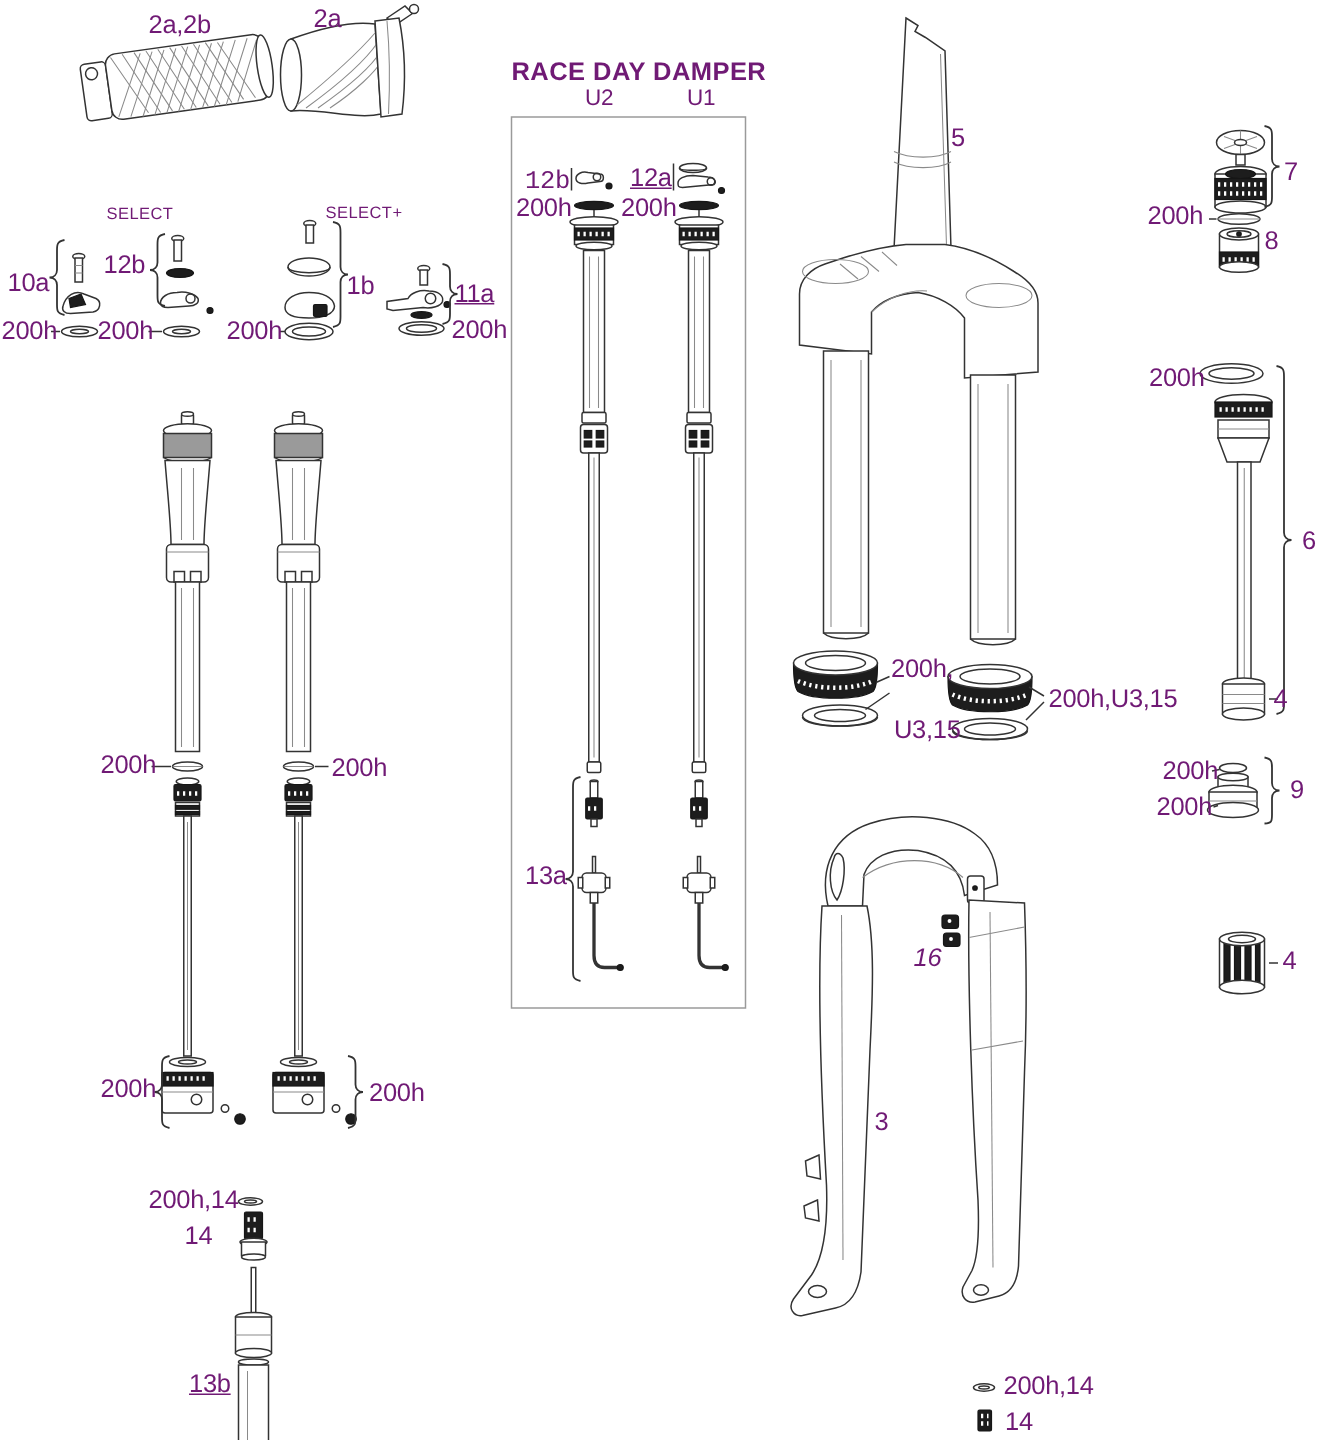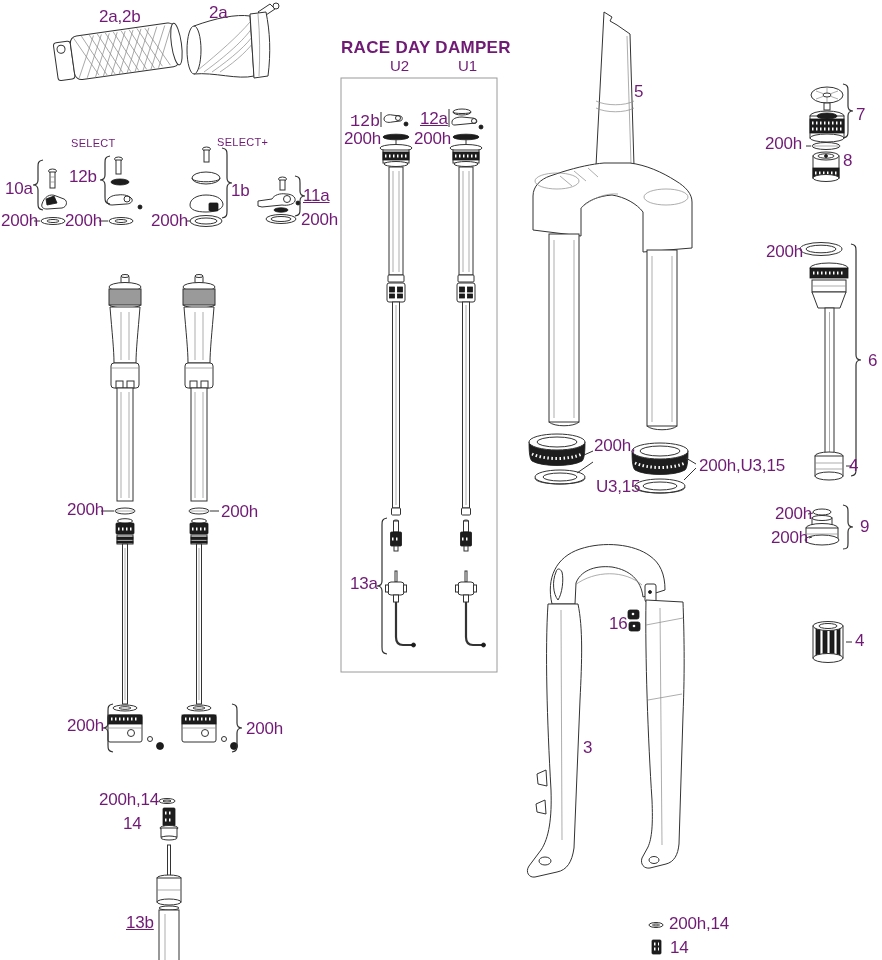--- a/index.html
+++ b/index.html
@@ -380,21 +380,21 @@
 <div class="lb col" style="left:390px;top:58px;">U2</div>
 <div class="lb col" style="left:458px;top:58px;">U1</div>
 <div class="lb" style="left:350px;top:113px;font-family:Liberation Mono, monospace;">12b</div>
 <div class="lb" style="left:344px;top:130px;">200h</div>
 <div class="lb" style="left:420px;top:110px;text-decoration:underline;">12a</div>
 <div class="lb" style="left:414px;top:130px;">200h</div>
 <div class="lb" style="left:350px;top:575px;">13a</div>
 
 <div class="lb" style="left:634px;top:83px;">5</div>
 <div class="lb" style="left:583px;top:739px;">3</div>
-<div class="lb" style="left:609px;top:615px;">16</div>
+<div class="lb" style="left:609px;top:630px;font-style:italic;">16</div>
 
 <div class="lb" style="left:594px;top:437px;">200h,</div>
 <div class="lb" style="left:596px;top:478px;">U3,15</div>
 <div class="lb" style="left:699px;top:457px;">200h,U3,15</div>
 
 <div class="lb" style="left:765px;top:135px;">200h</div>
 <div class="lb" style="left:856px;top:106px;">7</div>
 <div class="lb" style="left:843px;top:152px;">8</div>
 <div class="lb" style="left:766px;top:243px;">200h</div>
 <div class="lb" style="left:868px;top:352px;">6</div>

